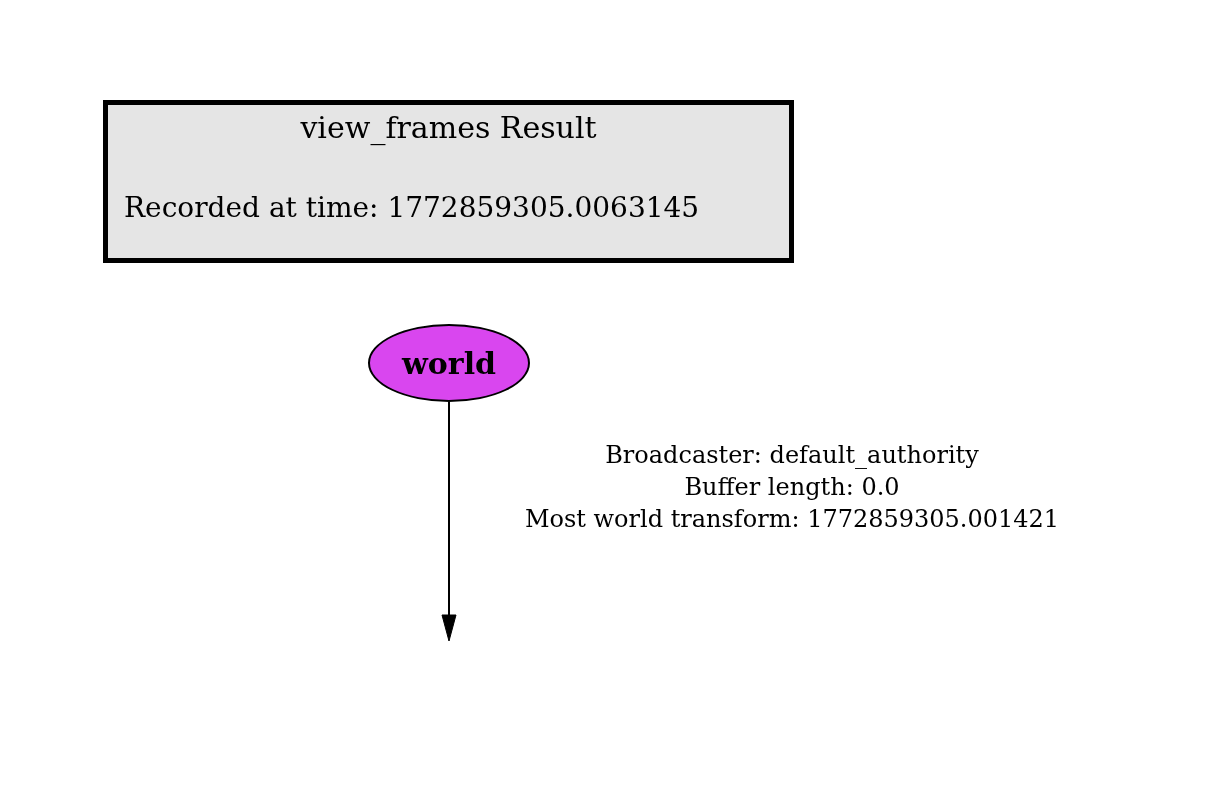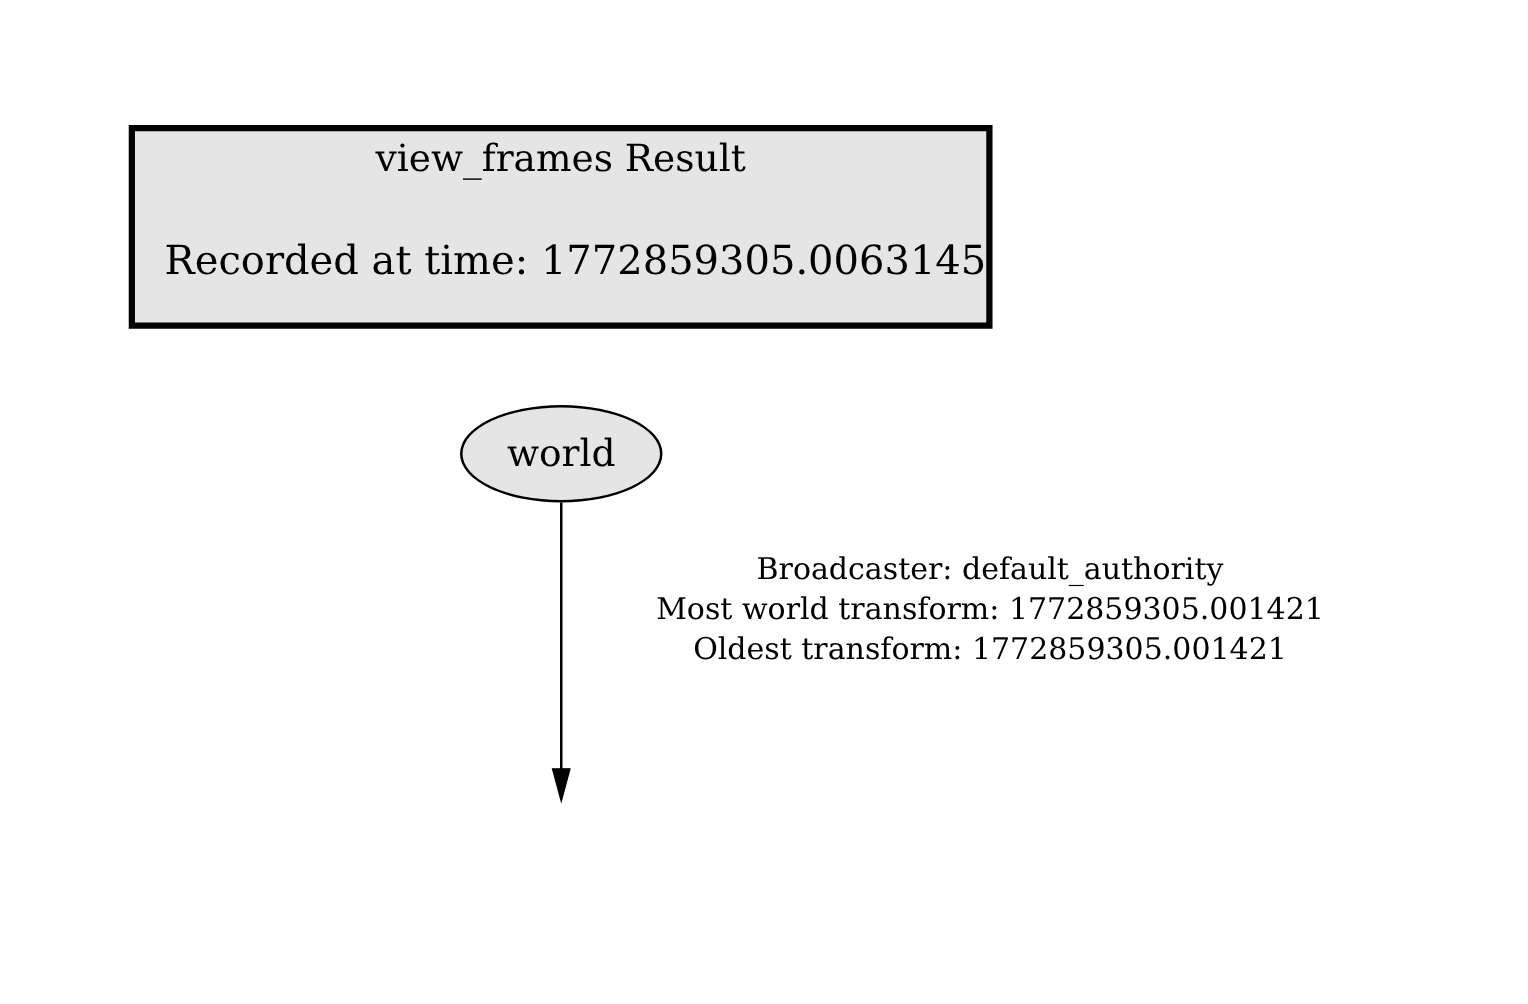--- a/index.html
+++ b/index.html
@@ -34,43 +34,45 @@
     text-align: center;
     font-size: 30px;
     line-height: 36px;
     white-space: nowrap;
   }
   .legend-recorded {
     position: absolute;
     left: 0;
     top: 85px;
     width: 100%;
-    text-align: right;
-    font-size: 32px;
+    text-align: left;
+    font-size: 28px;
     line-height: 36px;
     white-space: nowrap;
+    padding-left: 16px;
   }
   .edge-layer {
     position: absolute;
     left: 0;
     top: 0;
     width: 1222px;
     height: 803px;
   }
   .node {
     position: absolute;
     border: 2.5px solid #000000;
     border-radius: 50%;
     box-sizing: border-box;
-    background: #e5e5e5;
+    background: #d946ef;
     display: flex;
     align-items: center;
     justify-content: center;
     font-size: 30px;
     white-space: nowrap;
+    font-weight: bold;
   }
   .node-world {
     left: 368px;
     top: 324px;
     width: 162px;
     height: 78px;
   }
   .node-turtle2 {
     left: 357px;
     top: 639px;
@@ -103,17 +105,17 @@
     <polygon points="449,641 442,615 456,615" fill="#000000" stroke="#000000" stroke-width="1"></polygon>
   </svg>
 
   <div class="node node-world">
     <span>world</span>
   </div>
 
 
   <div class="edge-label">
     <div>Broadcaster: default_authority</div>
+    <div>Buffer length: 0.0</div>
     <div>Most world transform: 1772859305.001421</div>
-    <div>Oldest transform: 1772859305.001421</div>
   </div>
 
 </div>
 
 </body></html>

